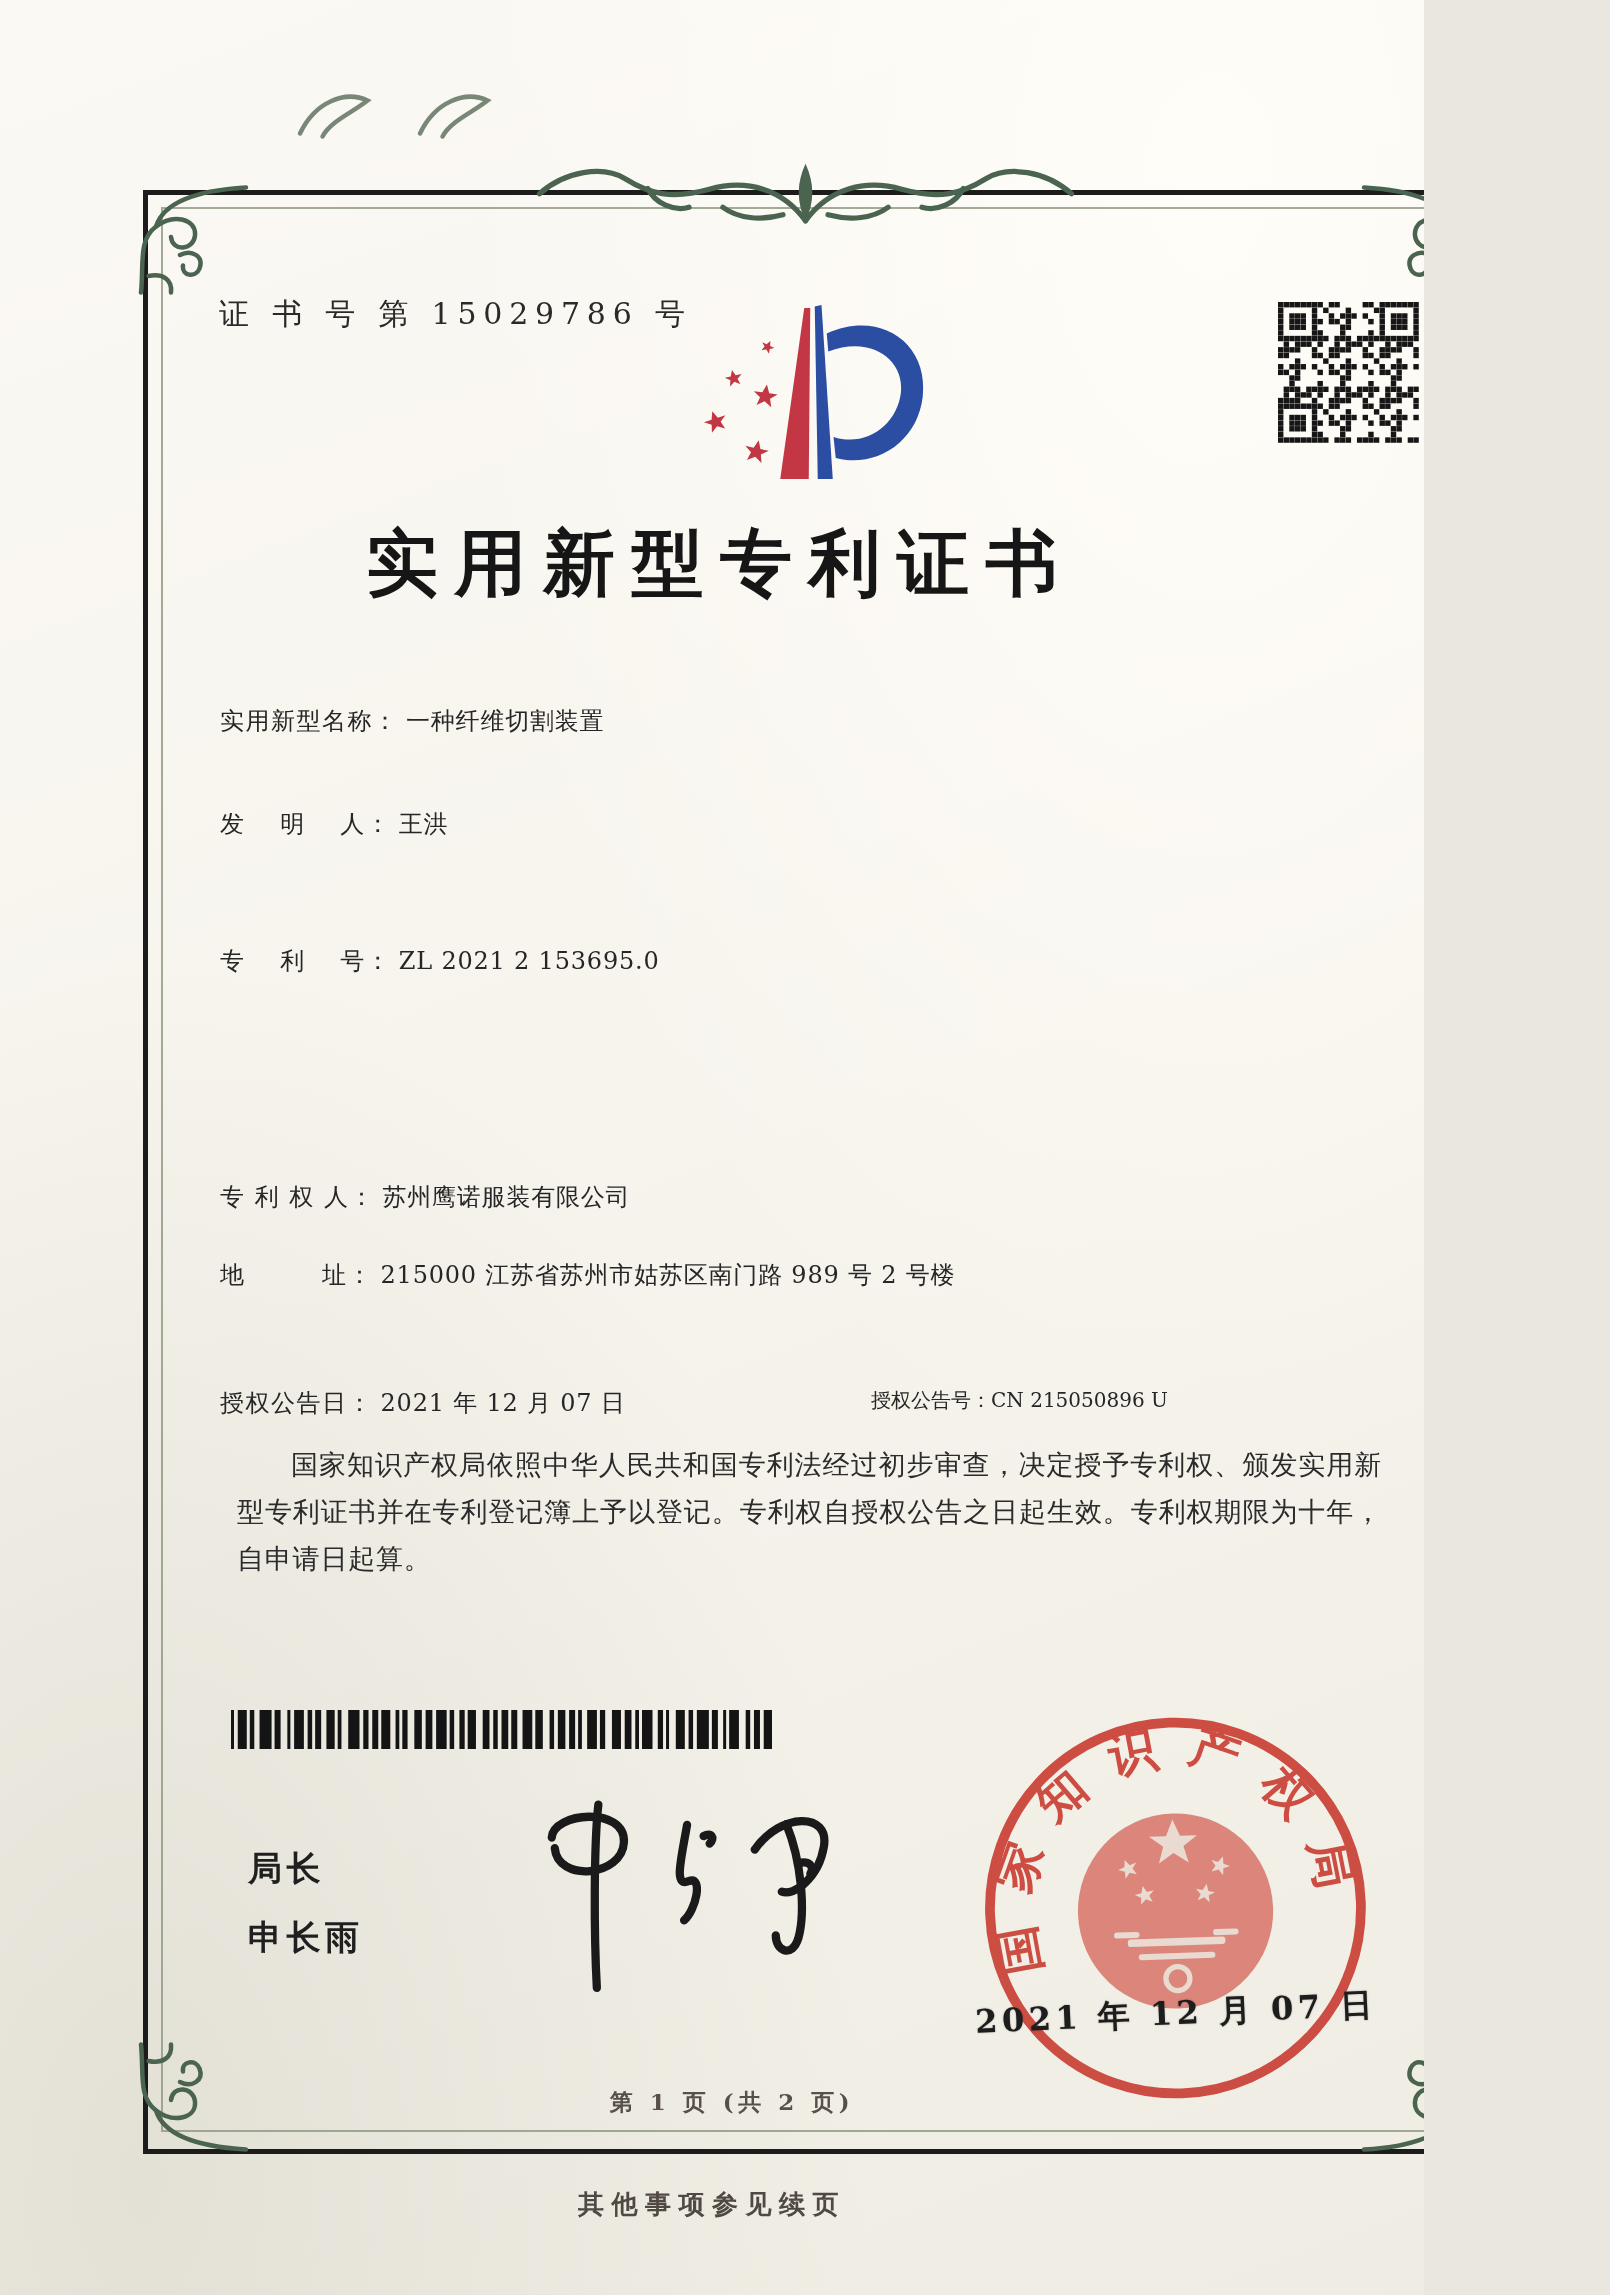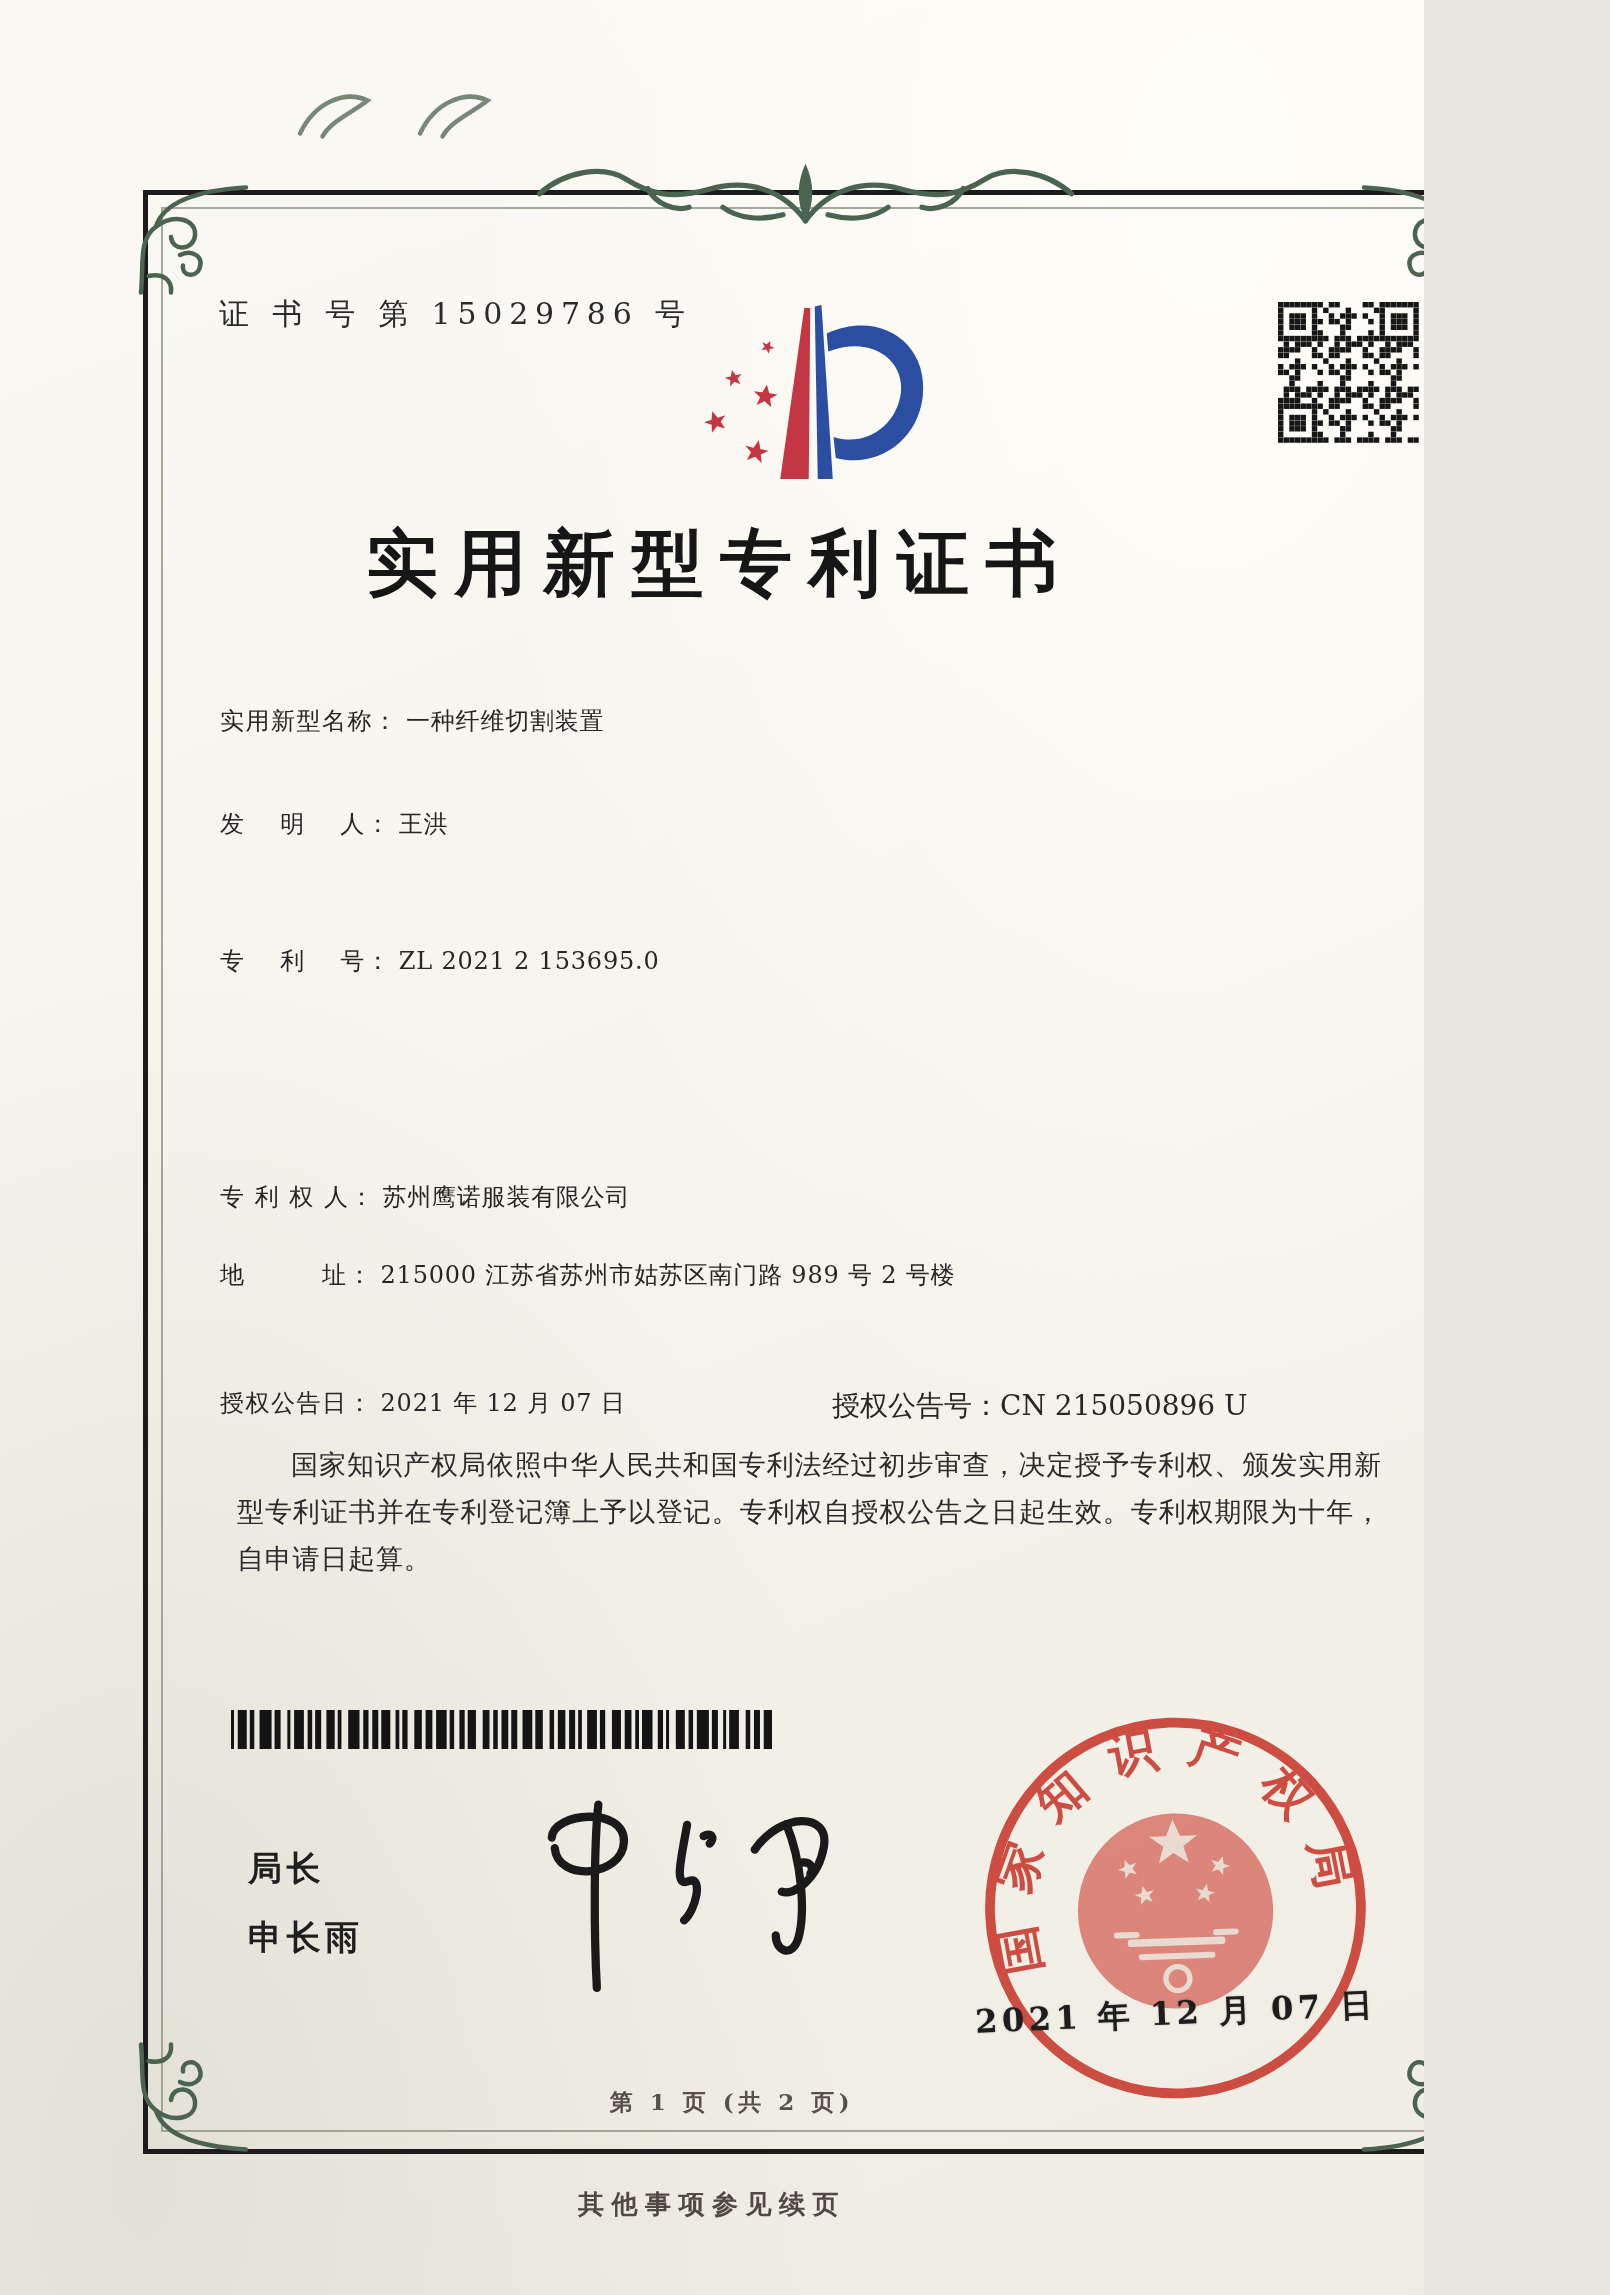--- a/index.html
+++ b/index.html
@@ -22,21 +22,21 @@
   .cert-no{position:absolute;left:219px;top:294px;font-size:30px;letter-spacing:6.8px;
     color:#2a2a2a;font-weight:500;}
   .logo{position:absolute;left:690px;top:290px;width:251px;height:222px;}
   .qr{position:absolute;left:1278px;top:302px;width:141px;height:141px;}
   .title{position:absolute;left:0;top:508px;width:100%;margin:8px;text-align:center;
     font-size:72px;font-weight:bold;letter-spacing:16.5px;color:#161616;}
   
   .field{position:absolute;left:220px;font-size:24px;color:#262626;white-space:nowrap;}
   .field .flabel{letter-spacing:1.5px;}
   .field .fvalue{margin-left:7.5px;letter-spacing:0.8px;}
-  .field2{position:absolute;left:832px;font-size:28px;color:#262626;white-space:nowrap;}
+  .field2{position:absolute;left:871px;font-size:20px;color:#262626;white-space:nowrap;}
   
   .paras{position:absolute;left:225px;top:1429px;width:1169px;}
   .paras p{margin:12px;font-size:27px;line-height:47px;text-indent:2em;text-align:justify;
     color:#2b2b2b;letter-spacing:0.8px;}
   
   .barcode{position:absolute;left:231px;top:1710px;width:550px;height:39px;}
   .signoff-title{position:absolute;left:248px;top:1846px;font-size:34px;font-weight:bold;
     font-family:"DejaVu Sans","Liberation Sans",sans-serif;color:#1f1f1f;letter-spacing:4.5px;}
   .signoff-name{position:absolute;left:248px;top:1915px;font-size:34px;font-weight:bold;
     font-family:"DejaVu Sans","Liberation Sans",sans-serif;color:#1f1f1f;letter-spacing:4.5px;}

